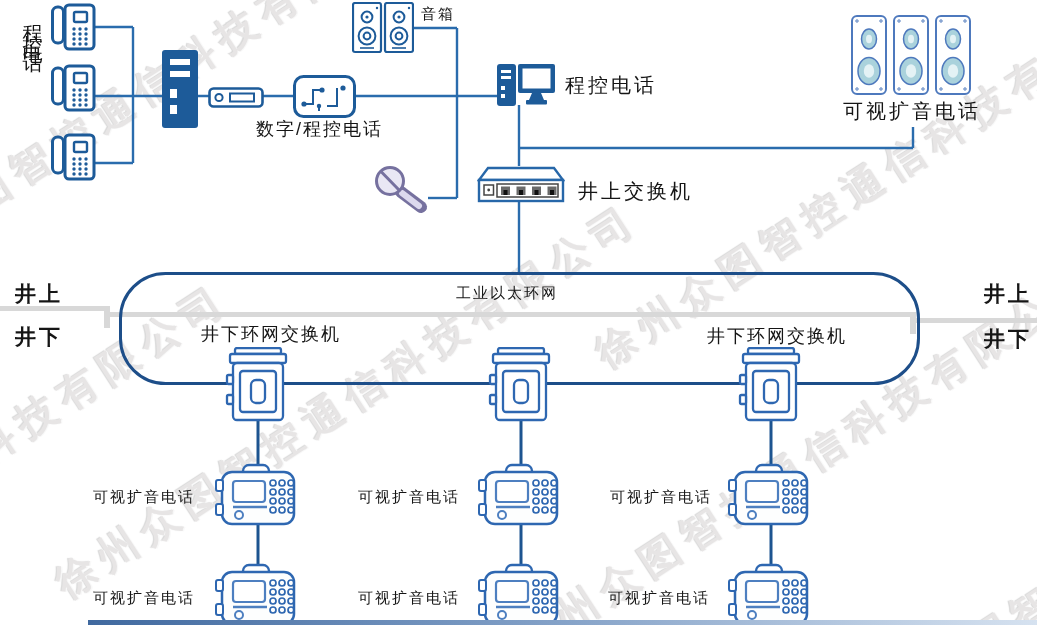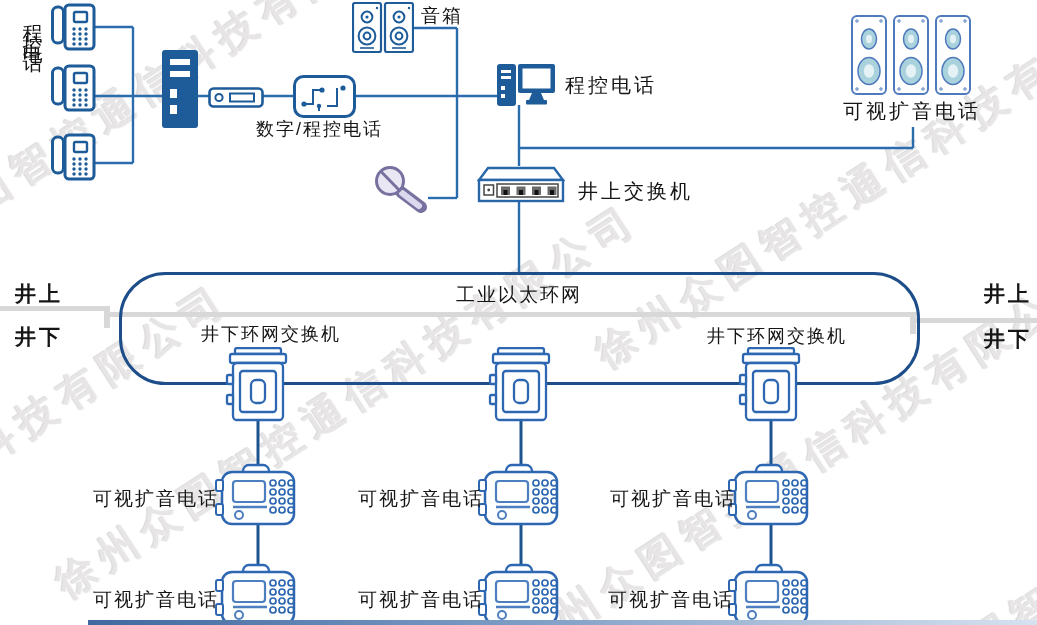--- a/index.html
+++ b/index.html
@@ -10,21 +10,21 @@
   
   #wm{position:absolute;inset:0;z-index:0;pointer-events:none;overflow:hidden;}
   .wm-span{
     position:absolute;white-space:nowrap;font-size:40px;letter-spacing:9px;
     color:#e7e5e5;text-shadow:1px 1px 1px #f8f8f8,-1px -1px 1px #d9d9d9;
     transform:rotate(-33deg);transform-origin:left center;font-weight:bold;
   }
   
   #wires{position:absolute;left:0;top:0;z-index:1;}
   .node{position:absolute;z-index:2;line-height:0;}
-  .lbl{position:absolute;z-index:3;font-size:19px;letter-spacing:2px;color:#151515;white-space:nowrap;line-height:1.15;}
+  .lbl{position:absolute;z-index:3;font-size:15px;letter-spacing:2px;color:#151515;white-space:nowrap;line-height:1.15;}
   .lbl-big{font-size:20px;letter-spacing:3px;}
   .lbl-pit{font-size:21px;letter-spacing:3px;font-weight:bold;}
   
   #pstn-label{
     writing-mode:vertical-rl;text-orientation:upright;
     font-size:20px;letter-spacing:9px;left:21px;top:10px;height:120px;
   }
   
   .server{background:#1d5b99;border-radius:3px;}
   .server .slot{position:absolute;background:#fff;}

